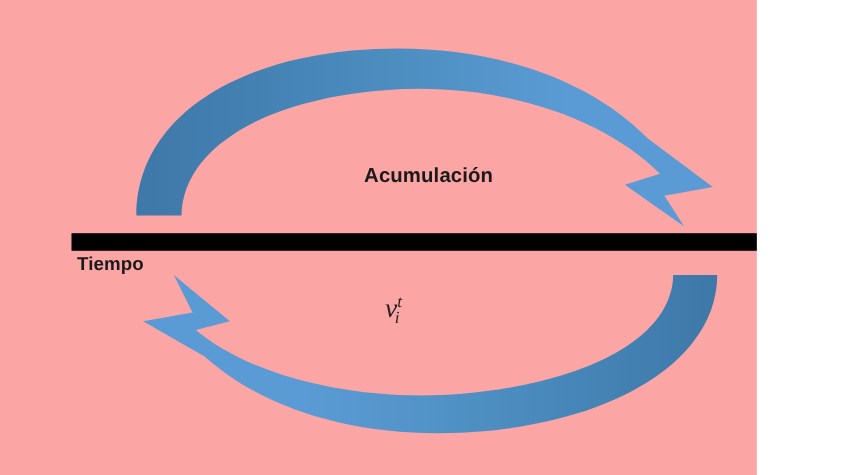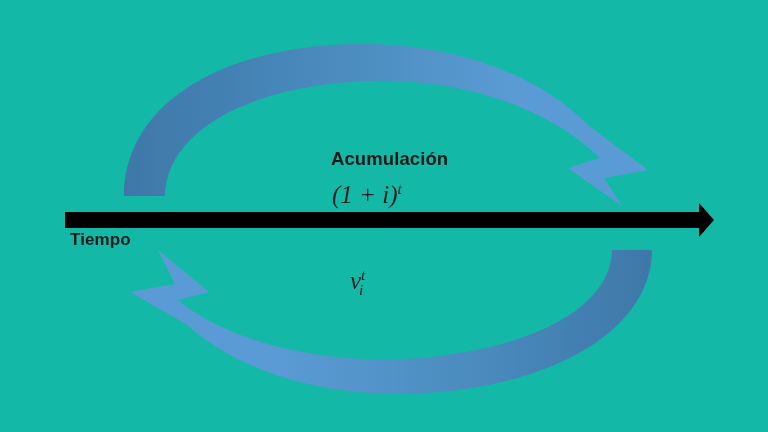--- a/index.html
+++ b/index.html
@@ -2,23 +2,23 @@
 <html><head>
 <meta charset="utf-8">
 <style>
   html, body {
     margin: 0;
     padding: 0;
     background: #ffffff;
   }
   #canvas {
     position: relative;
-    width: 768px;
+    width: 688px;
     height: 432px;
-    background: #14b8a6;
+    background: #fca5a5;
     overflow: hidden;
     font-family: "Liberation Sans", sans-serif;
   }
   #diagram-svg {
     position: absolute;
     left: 0;
     top: 0;
     width: 768px;
     height: 432px;
   }
@@ -125,20 +125,19 @@
                L 209,292
                L 178,300
                C 228,342 324,366 420,358
                C 532,348 611,308 612,250
                Z"></path>
     </g>
   </svg>
 
   <div class="label label-bold" id="label-acumulacion">Acumulación</div>
 
-  <div class="formula" id="formula-accumulation"><span>(1 + i)</span><sup>t</sup></div>
 
   <div class="formula" id="formula-present-value"><span>v</span><sup>t</sup><sub style="margin-left:-0.42em;">i</sub></div>
 
 
   <div class="label label-bold" id="label-tiempo">Tiempo</div>
 
 </div>
 
 </body></html>

